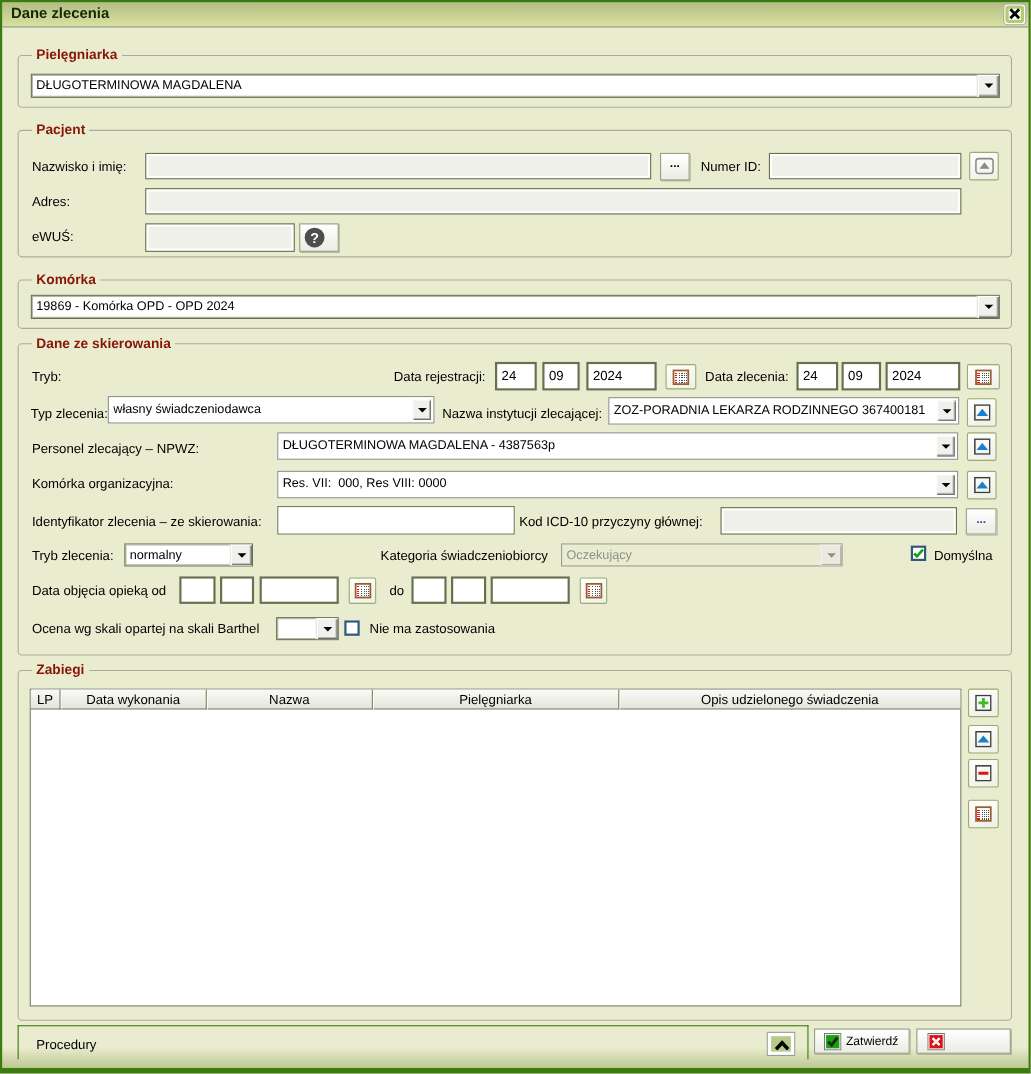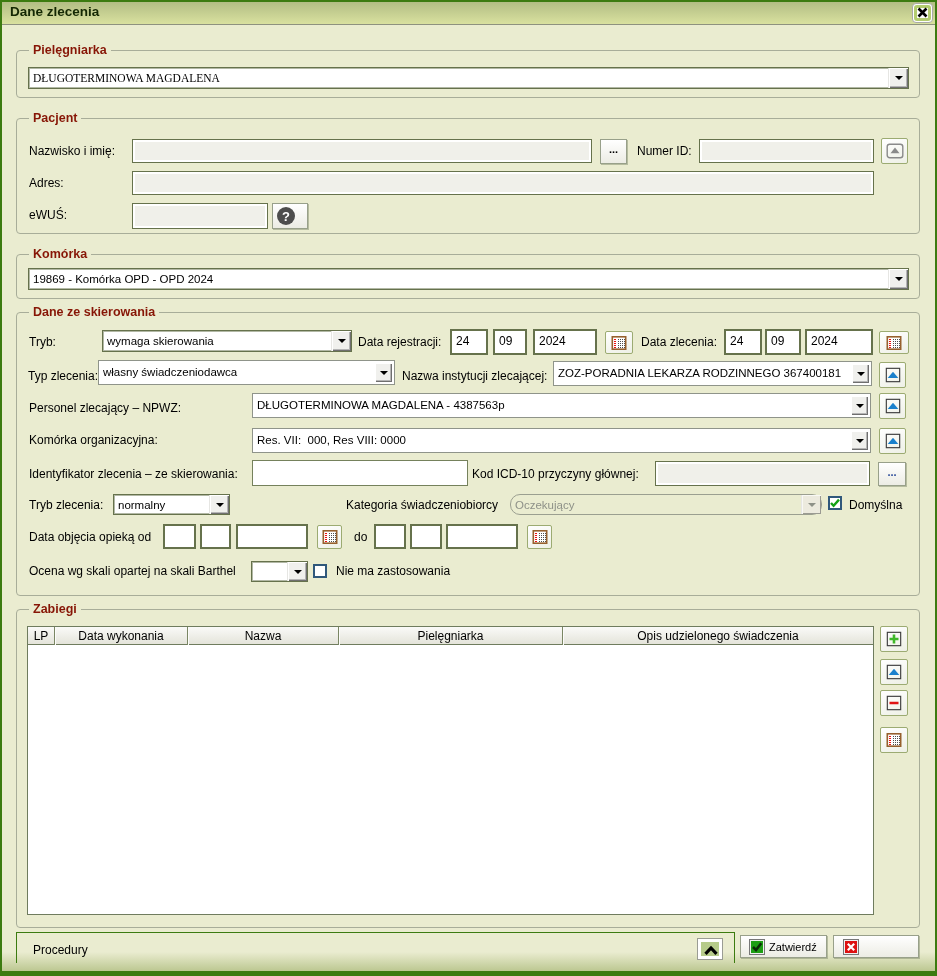--- a/index.html
+++ b/index.html
@@ -74,21 +74,21 @@
   <div id="closebtn">
       <div class="ring"></div>
       <svg width="11" height="11" viewBox="0 0 11 11">
         <path d="M1.5 1.5 L9.5 9.5 M9.5 1.5 L1.5 9.5" stroke="#000" stroke-width="2.6"></path>
       </svg>
     </div>
 
   <div class="gb" style="top:50px; height:48px;">
       <div class="gb-label">Pielęgniarka</div>
     </div>
-  <div class="combo" style="left:28px; top:67px; width:881px;font-family:Liberation Serif, serif;">
+  <div class="combo" style="left:28px; top:67px; width:881px;">
       <div class="ctext">DŁUGOTERMINOWA MAGDALENA</div>
       <div class="cbtn"></div>
     </div>
 
   <div class="gb" style="top:118px; height:116px;">
       <div class="gb-label">Pacjent</div>
     </div>
   <div class="lbl" style="left:29px; top:144px;">Nazwisko i imię:</div>
   <div class="tin" style="left:132px; top:139px; width:460px; height:24px;"></div>
   <div class="pbtn" style="left:600px; top:139px; width:27px; height:25px; line-height:19px; font-weight:bold;">...</div>
@@ -115,24 +115,20 @@
   <div class="combo" style="left:28px; top:268px; width:881px;">
       <div class="ctext">19869 - Komórka OPD - OPD 2024</div>
       <div class="cbtn"></div>
     </div>
 
   <div class="gb" style="top:312px; height:284px;">
       <div class="gb-label">Dane ze skierowania</div>
     </div>
 
   <div class="lbl" style="left:29px; top:335px;">Tryb:</div>
-  <div class="combo" style="left:102px; top:330px; width:250px;">
-      <div class="ctext">wymaga skierowania</div>
-      <div class="cbtn"></div>
-    </div>
   <div class="lbl" style="left:358px; top:335px;">Data rejestracji:</div>
   <div class="ti" style="left:450px; top:329px; width:38px; height:26px;">
       <div class="v">24</div>
     </div>
   <div class="ti" style="left:493px; top:329px; width:34px; height:26px;">
       <div class="v">09</div>
     </div>
   <div class="ti" style="left:533px; top:329px; width:64px; height:26px;">
       <div class="v">2024</div>
     </div>
@@ -261,21 +257,21 @@
   <div class="lbl" style="left:472px; top:467px;">Kod ICD-10 przyczyny głównej:</div>
   <div class="tin" style="left:655px; top:461px; width:215px; height:25px;"></div>
   <div class="pbtn" style="left:878px; top:462px; width:28px; height:24px; line-height:18px; font-weight:bold; color:#2a4a9a;">...</div>
 
   <div class="lbl" style="left:29px; top:498px;text-align:right;">Tryb zlecenia:</div>
   <div class="combo" style="left:113px; top:494px; width:117px; height:21px;">
       <div class="ctext">normalny</div>
       <div class="cbtn"></div>
     </div>
   <div class="lbl" style="left:346px; top:498px;">Kategoria świadczeniobiorcy</div>
-  <div class="combo dis" style="left:510px; top:494px; width:312px; height:21px;border-radius:10px;">
+  <div class="combo dis" style="left:510px; top:494px; width:256px; height:21px;">
       <div class="ctext">Oczekujący</div>
       <div class="cbtn"></div>
     </div>
   <div class="cb" style="left:828px; top:496px;">
       <svg width="12" height="12" viewBox="0 0 12 12" style="position:absolute;left:-1px;top:-1px;">
         <path d="M2 6 L4.6 8.8 L10 2.6" stroke="#13a014" stroke-width="2.4" fill="none"></path>
       </svg>
     </div>
   <div class="lbl" style="left:849px; top:498px;">Domyślna</div>
 

